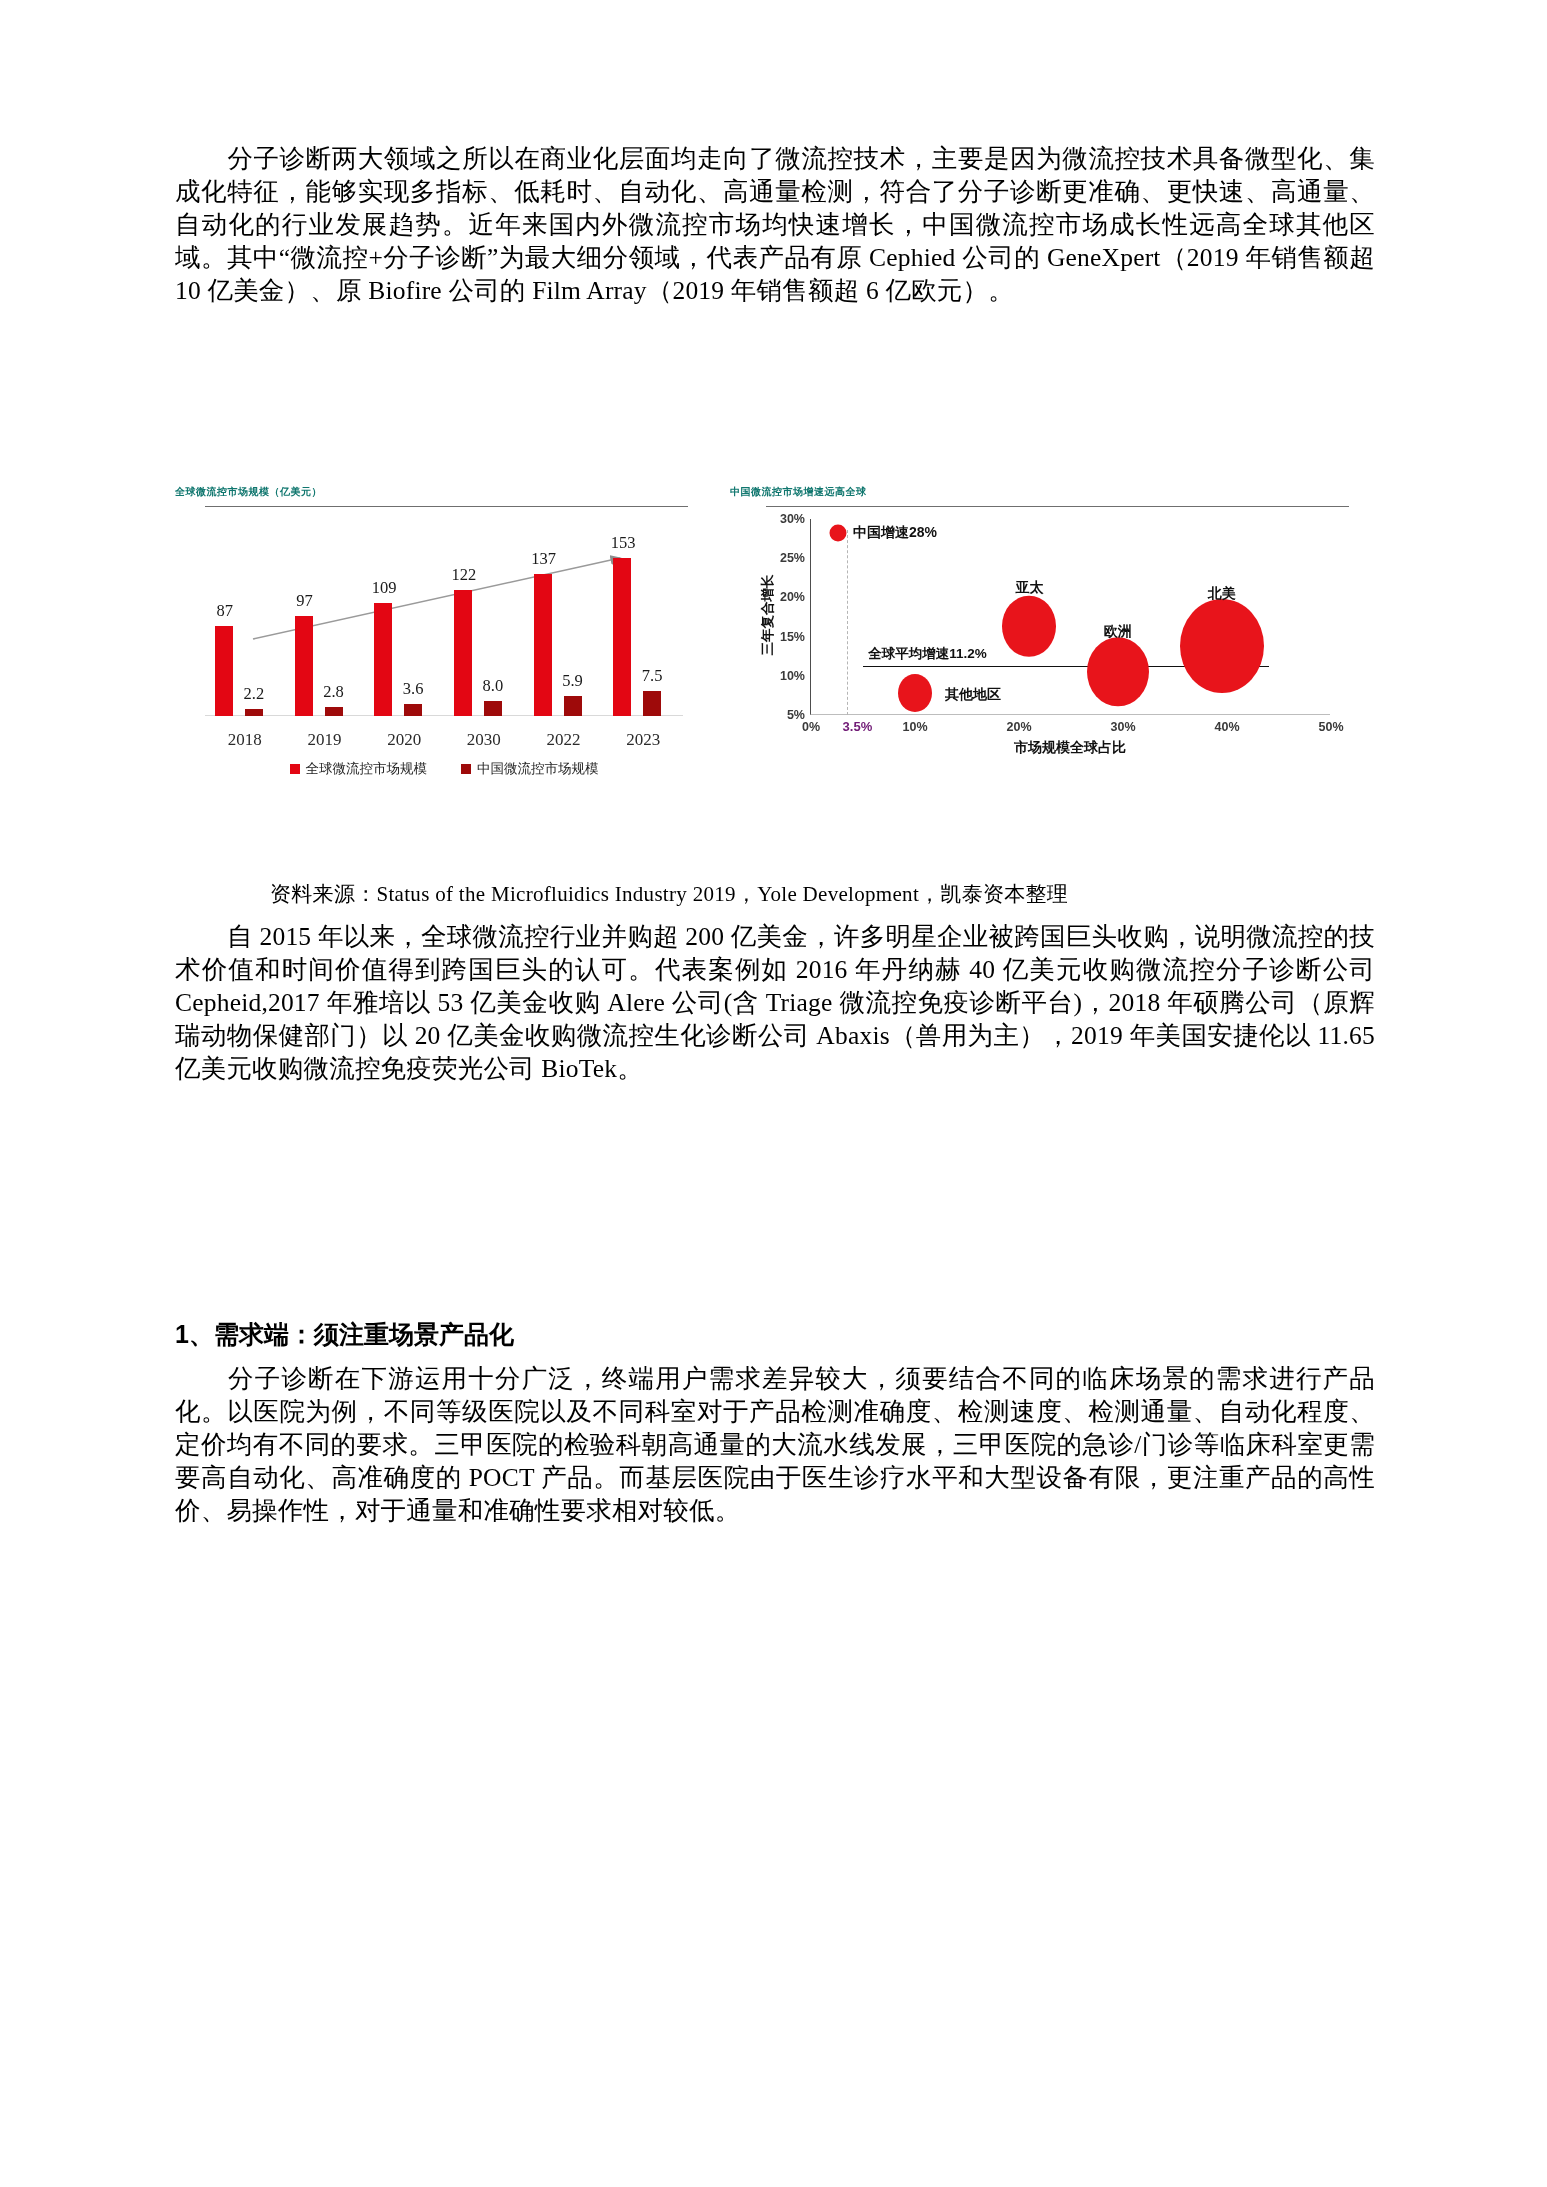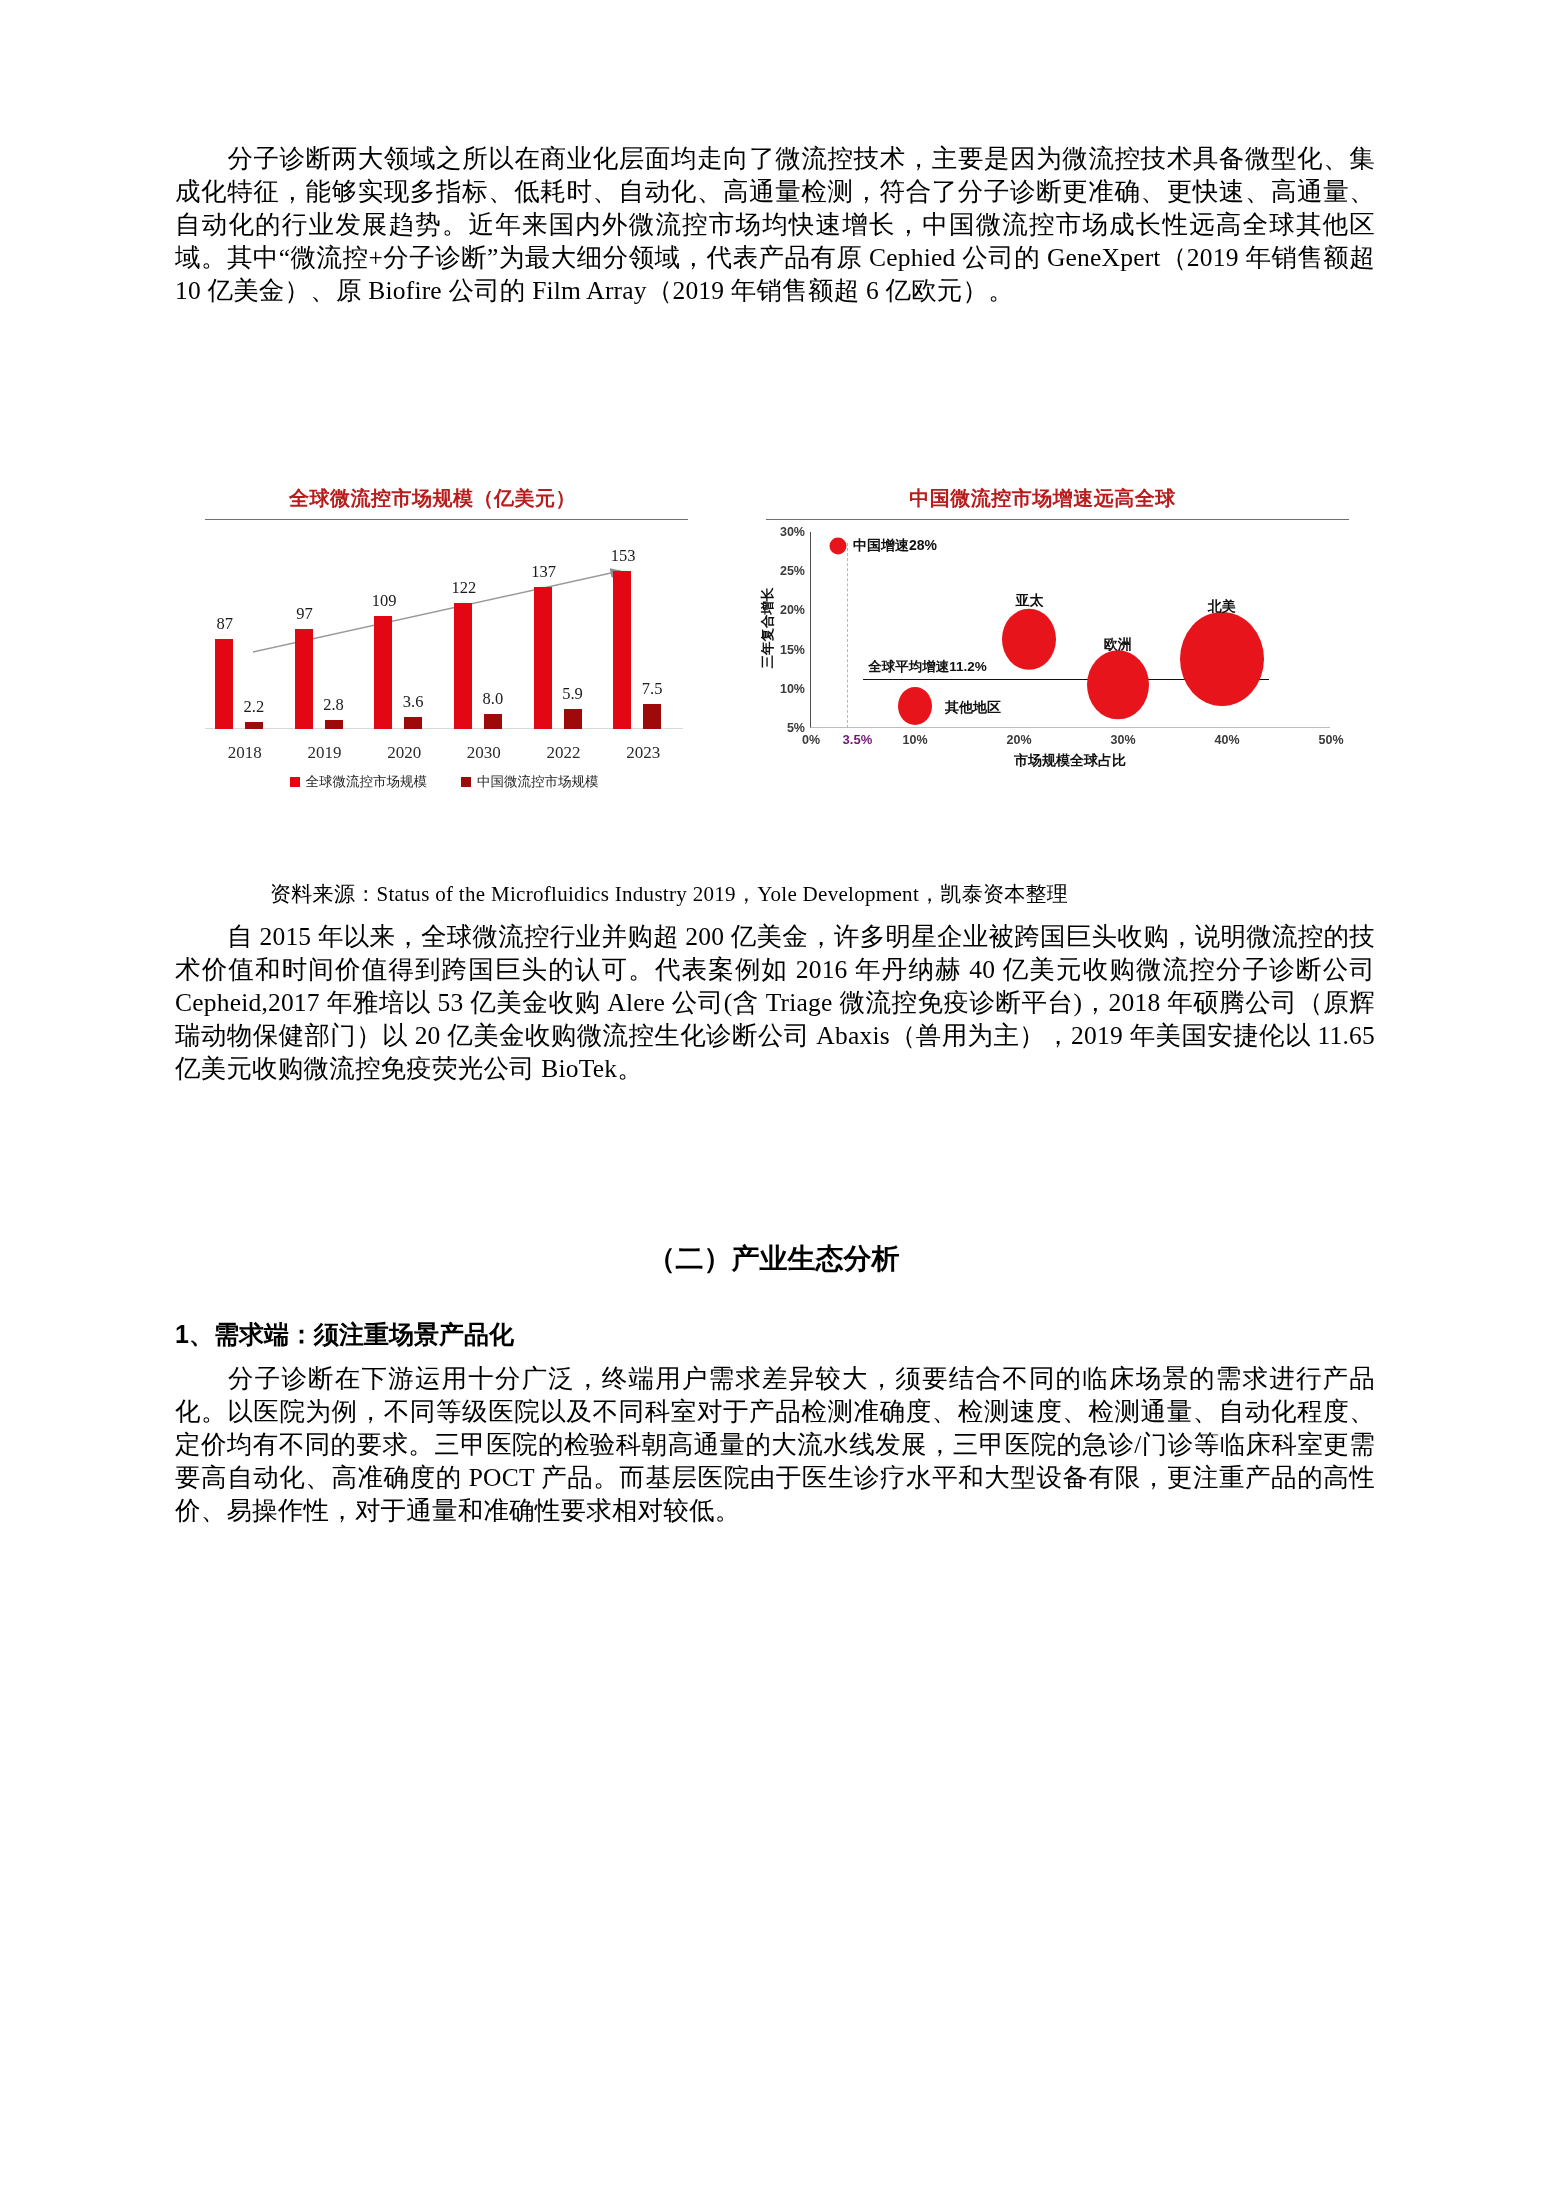--- a/index.html
+++ b/index.html
@@ -29,23 +29,23 @@
     left:175px;top:485px;
     width:1180px;height:360px;
   }
   .chart-card{position:absolute;top:0;height:360px;}
   .chart-left{left:0;width:515px;}
   .chart-right{left:555px;width:625px;}
 
   .chart-title{
     font-family:"Liberation Sans","DejaVu Sans",sans-serif;
     font-weight:bold;
-    font-size:20px;
-    text-align:center;
-    color:#b91c1c;
+    font-size:10px;
+    text-align:left;
+    color:#0f766e;
     letter-spacing:0.5px;
   }
   .chart-rule{
     border-top:1.4px solid #6f6f6f;
     margin-top:7px;
   }
   .chart-left .chart-rule{margin-left:30px;margin-right:2px;}
   .chart-right .chart-rule{margin-left:36px;margin-right:6px;}
 
   
@@ -355,21 +355,20 @@
     </div>
 
   </div>
 
   <div class="source">资料来源：Status of the Microfluidics Industry 2019，Yole Development，凯泰资本整理</div>
 
   <div class="para" style="left:175px;top:920px;width:1200px;">
     <span class="ind"></span><span>自 2015 年以来，全球微流控行业并购超 200 亿美金，许多明星企业被跨国巨头收购，说明微流控的技术价值和时间价值得到跨国巨头的认可。代表案例如 2016 年丹纳赫 40 亿美元收购微流控分子诊断公司 Cepheid,2017 年雅培以 53 亿美金收购 Alere 公司(含 Triage 微流控免疫诊断平台)，2018 年硕腾公司（原辉瑞动物保健部门）以 20 亿美金收购微流控生化诊断公司 Abaxis（兽用为主），2019 年美国安捷伦以 11.65 亿美元收购微流控免疫荧光公司 BioTek。</span>
   </div>
 
-  <div class="h-center" style="top:1240px;">（二）产业生态分析</div>
 
   <div class="h-sub" style="left:175px;top:1318px;">1、需求端：须注重场景产品化</div>
 
   <div class="para" style="left:175px;top:1362px;width:1200px;">
     <span class="ind"></span><span>分子诊断在下游运用十分广泛，终端用户需求差异较大，须要结合不同的临床场景的需求进行产品化。以医院为例，不同等级医院以及不同科室对于产品检测准确度、检测速度、检测通量、自动化程度、定价均有不同的要求。三甲医院的检验科朝高通量的大流水线发展，三甲医院的急诊/门诊等临床科室更需要高自动化、高准确度的 POCT 产品。而基层医院由于医生诊疗水平和大型设备有限，更注重产品的高性价、易操作性，对于通量和准确性要求相对较低。</span>
   </div>
 
 </div>
 
 </body></html>

